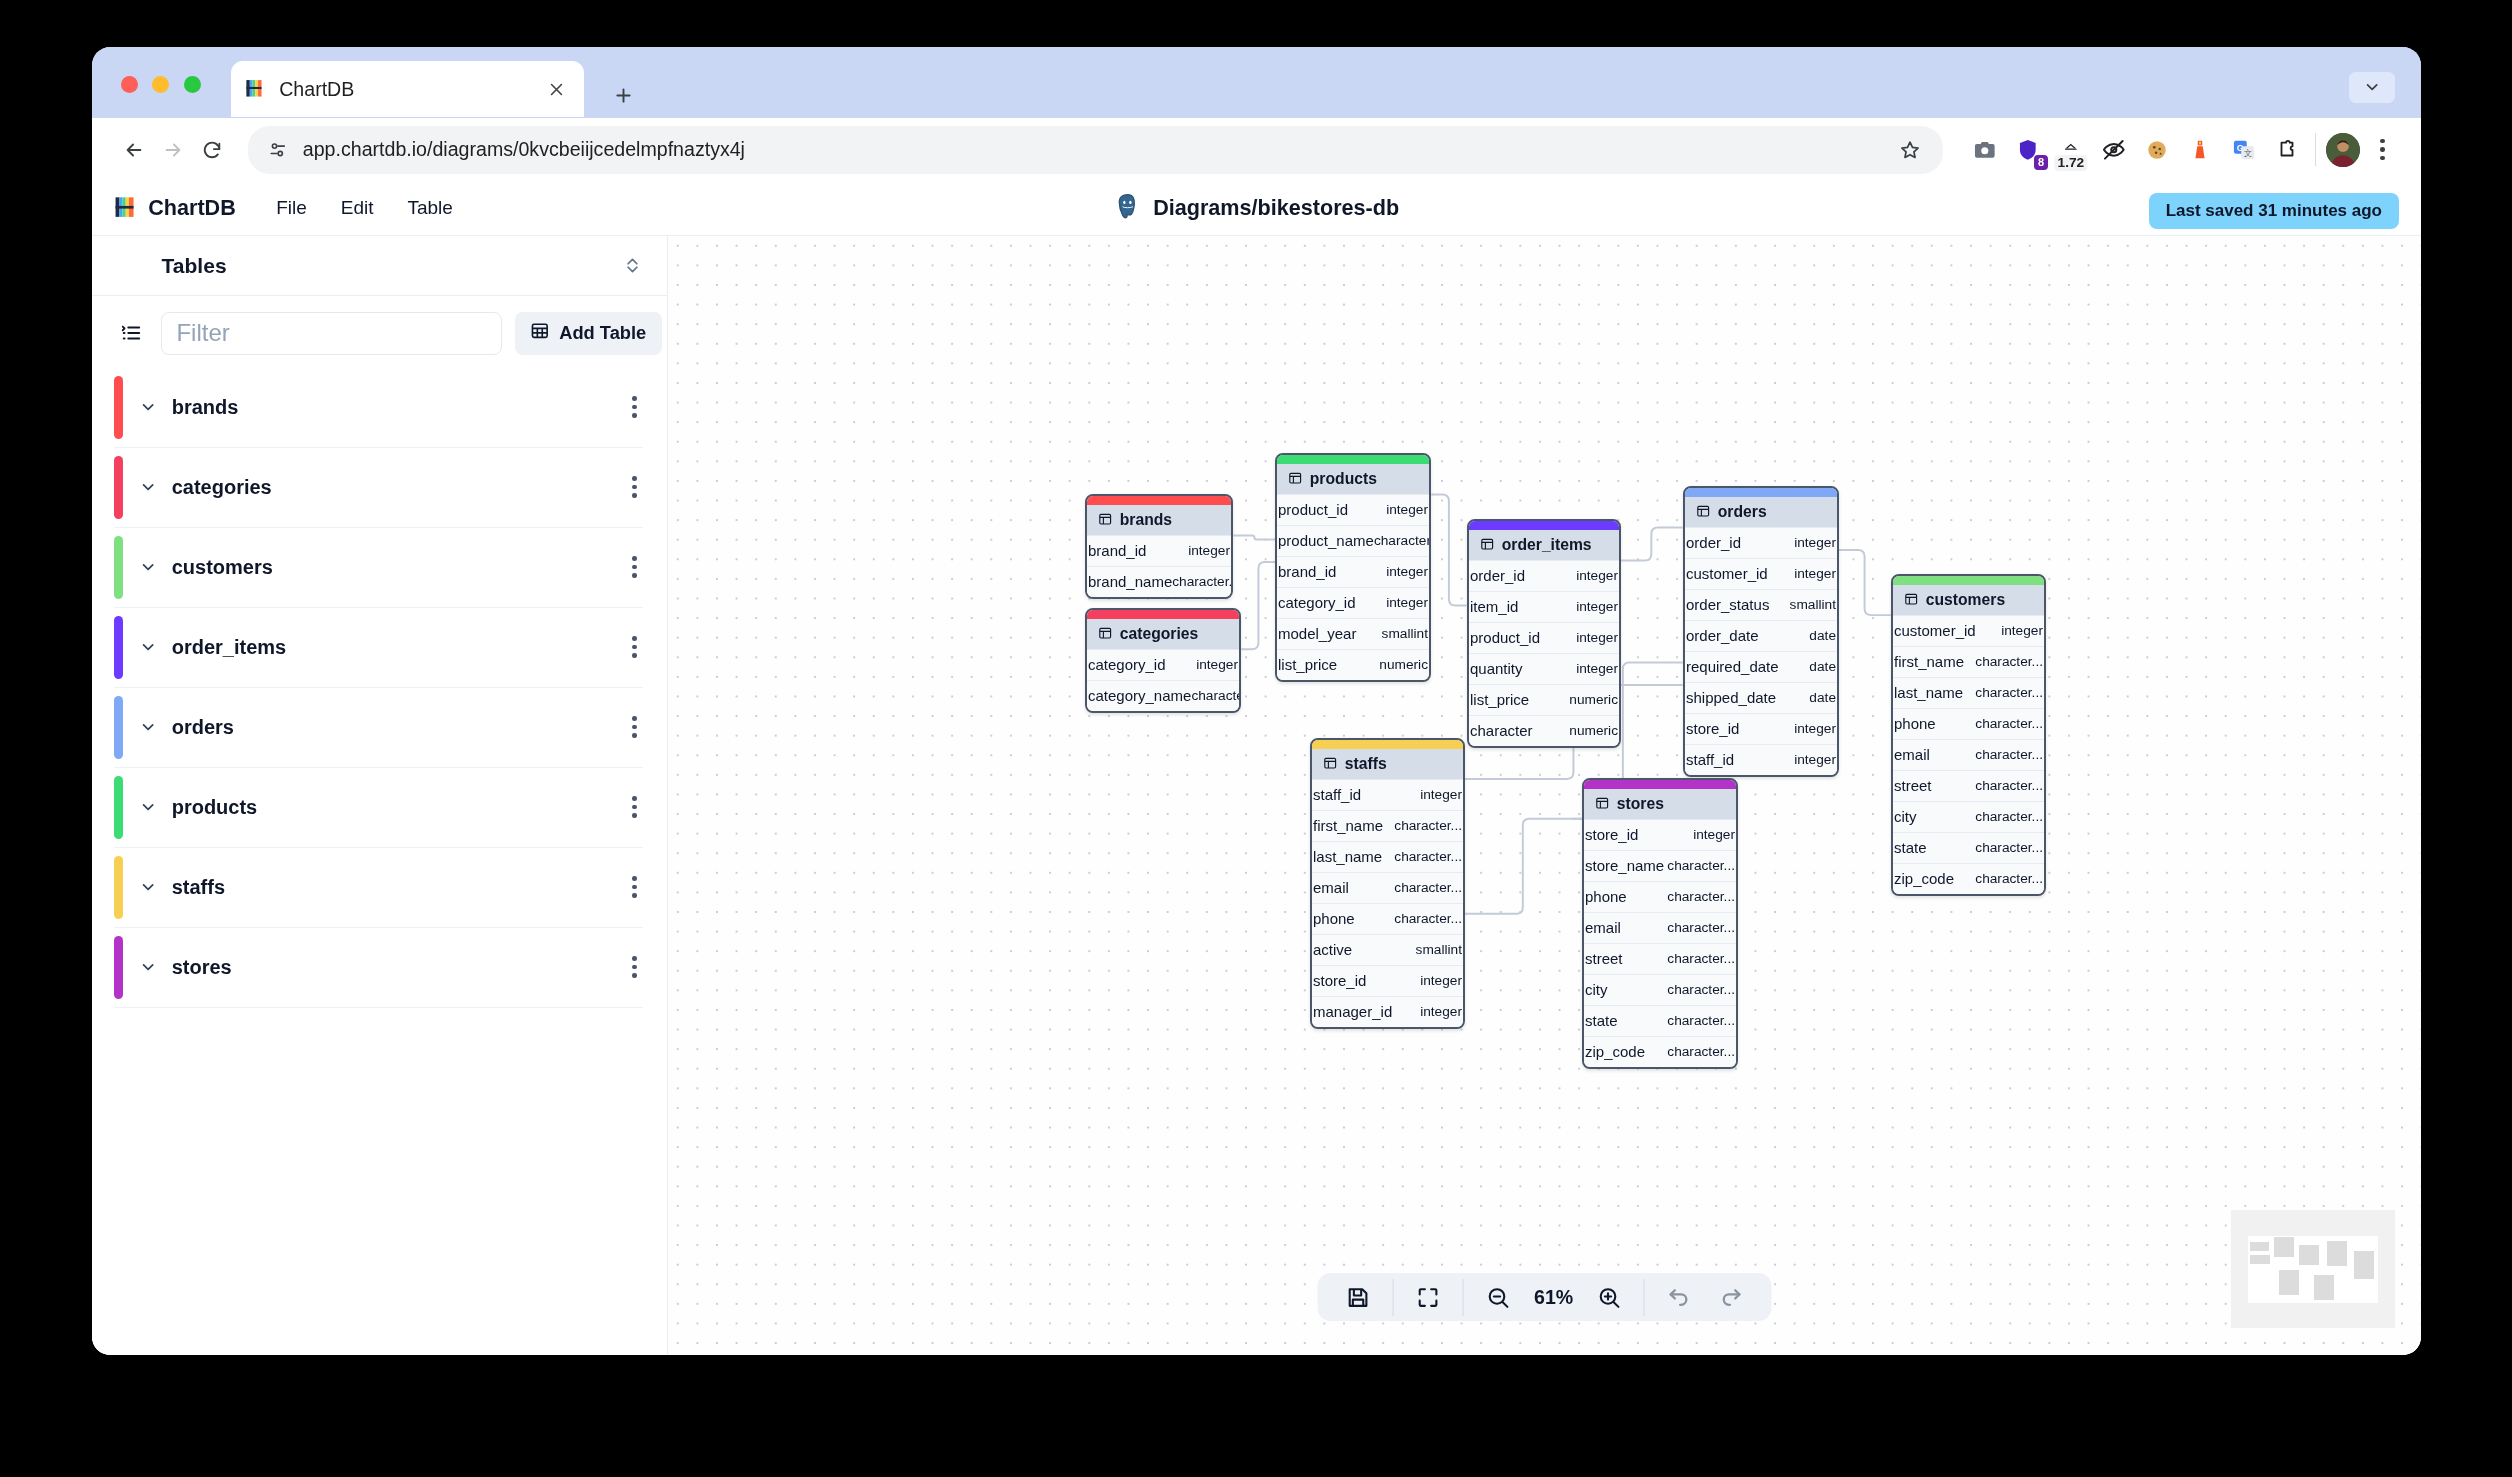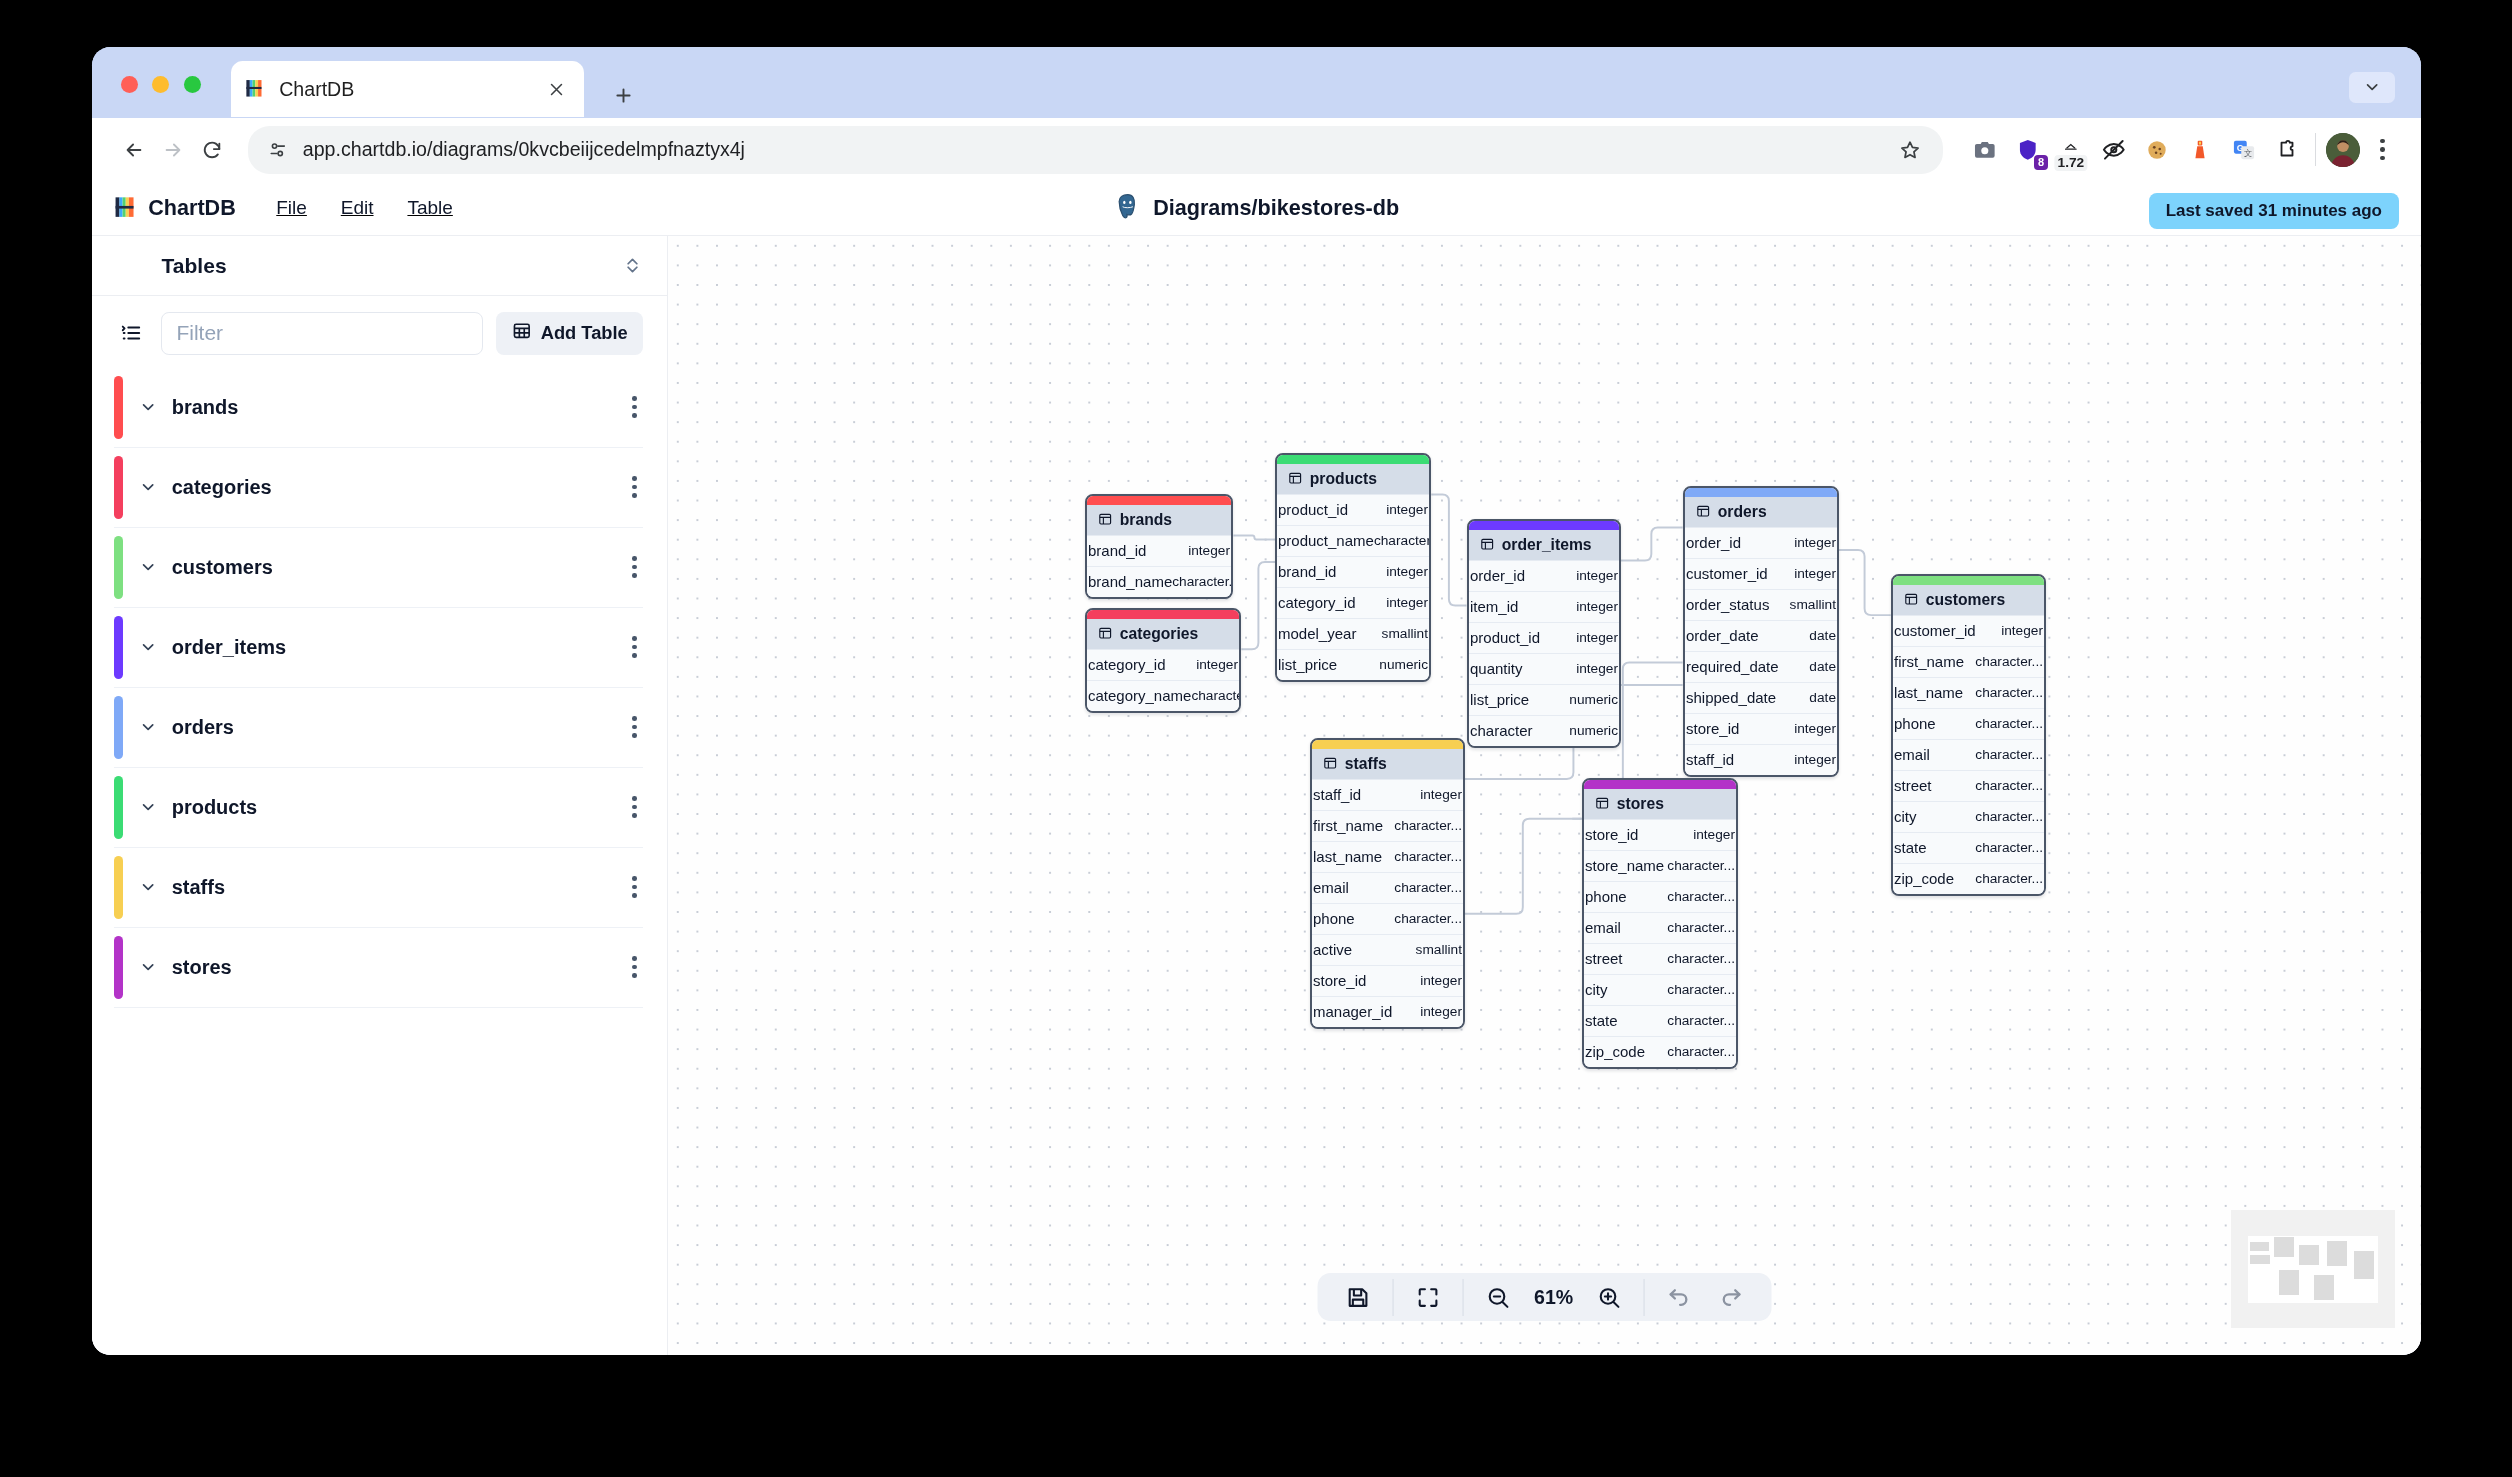--- a/index.html
+++ b/index.html
@@ -159,21 +159,21 @@
   .apphead {
     height: 55px;
     border-bottom: 1.3px solid #eceef2;
     display: flex; align-items: center;
     padding: 0 22px;
     position: relative;
     flex: 0 0 auto;
   }
   .brand { display: flex; align-items: center; gap: 9.2px; }
   .brand-name { font-size: 21.6px; font-weight: bold; color: #0f172a; }
-  .menus { display: flex; gap: 7.9px; margin-left: 27.5px; text-decoration: underline; }
+  .menus { display: flex; gap: 7.9px; margin-left: 27.5px; }
   .menu-item {
     font-size: 19px; color: #0f172a;
     padding: 5.2px 13px; border-radius: 5.2px;
   }
   .diagram-title {
     position: absolute; left: 0; right: 0; top: 0; bottom: 0;
     display: flex; align-items: center; justify-content: center;
     gap: 11.8px; pointer-events: none;
   }
   .diagram-title .label { font-size: 21.6px; font-weight: bold; color: #0f172a; }
@@ -205,21 +205,21 @@
 
   .sidebar-controls {
     display: flex; align-items: center; gap: 13px;
     padding: 15.7px 23.6px 13px 22px;
     flex: 0 0 auto;
   }
   .list-icon { width: 34px; height: 34px; flex:0 0 auto; display:flex; align-items:center; justify-content:center; color:#0f172a; }
   .filter-input {
     flex: 1 1 auto; height: 43px;
     border: 1.3px solid #e4e8ef; border-radius: 7.9px;
-    padding: 0 14.4px; font-size: 21px; color: #0f172a;
+    padding: 0 14.4px; font-size: 24px; color: #0f172a;
     font-family: "Liberation Sans", sans-serif;
     background: #fff;
   }
   .filter-input::placeholder { color: #94a3b8; }
   .addtable-btn {
     flex: 0 0 auto; height: 43px;
     background: #eef1f6; border-radius: 7.9px;
     display: flex; align-items: center; gap: 9.2px;
     padding: 0 15.7px;
     font-size: 18.3px; font-weight: bold; color: #0f172a;

